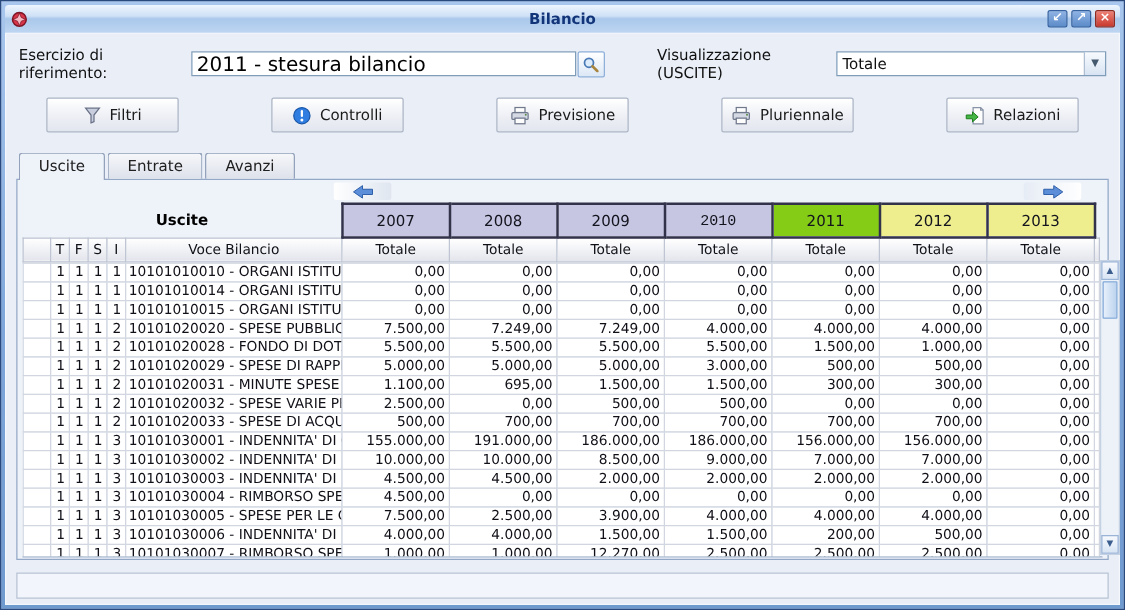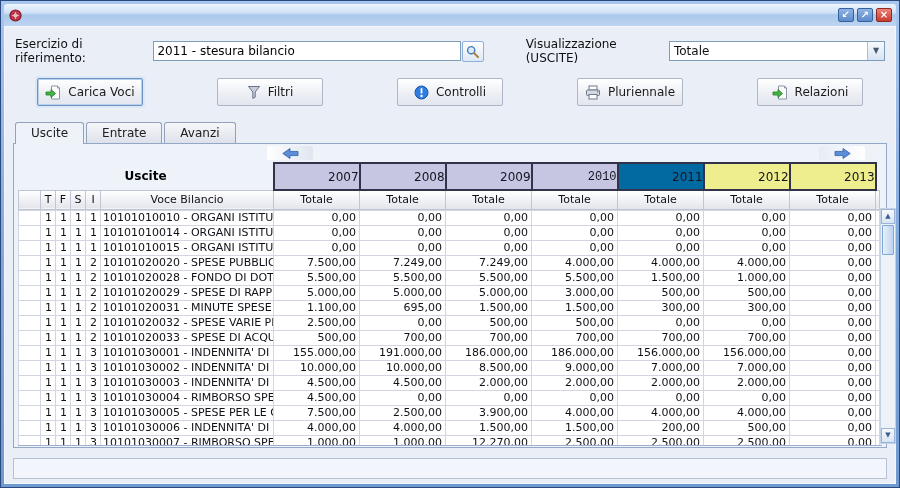--- a/index.html
+++ b/index.html
@@ -32,21 +32,21 @@
   .content{
     height:458px; background:#e9eef7; border:1px solid #f4f8fd;
     padding:6px 8px 4px; display:flex; flex-direction:column;
   }
 
   
   .form-row{ display:flex; align-items:center; margin:4px 2px 0; font-size:12px; color:#101010; }
   .form-row label{ margin-right:6px; }
   .txt-input{
     width:330px; height:20px; border:1px solid #7f9db9; background:#fff;
-    font-family:"DejaVu Sans",sans-serif; font-size:12px; padding:0 3px; color:#000;
+    font-family:"DejaVu Sans",sans-serif; font-size:16px; padding:0 3px; color:#000;
   }
   .mag-btn{
     width:23px; height:21px; margin-left:1px; border:1px solid #8fb0d9; border-radius:2px;
     background:linear-gradient(180deg,#ffffff,#dce8f6); display:flex; align-items:center; justify-content:center;
   }
   .viz-label{ margin-left:42px; }
   .select{
     width:232px; height:20px; border:1px solid #7f9db9; background:#fff;
     display:flex; align-items:center; font-size:12px;
   }
@@ -87,21 +87,21 @@
   .scroll-left{ left:250px; }
   .scroll-right{ right:18px; background:linear-gradient(270deg,#ffffff,#e6ecf5); }
 
   .grid-area{ position:relative; margin:0 1px; }
   table{ border-collapse:collapse; table-layout:fixed; width:861px; }
   td{ overflow:hidden; white-space:nowrap; }
 
   .year-row td{ height:27px; }
   .group-label{ font-weight:bold; font-size:12px; text-align:center; color:#000; }
   .year-cell{
-    border:2px solid #32324a; text-align:right; font-size:12px; color:#14141e;
+    border:2px solid #32324a; text-align:center; font-size:12px; color:#14141e;
   }
   .hdr-row td{
     height:19px; border:1px solid #bfc5d2; text-align:center; font-size:11px; color:#101018;
     background:linear-gradient(180deg,#ffffff,#e3e5ec);
   }
 
   .rows-viewport{ height:236px; overflow:hidden; border-bottom:1px solid #9db0c9; }
   .data-row td{
     height:15px; border:1px solid #d2d6e0; background:#fff; font-size:11px; color:#101018;
     padding:0 3px;
@@ -135,20 +135,21 @@
 
 <div class="window">
 
   <div class="titlebar">
     <span class="icon">
       <svg width="15" height="15" viewBox="0 0 15 15">
         <circle cx="7.5" cy="7.5" r="5.5" fill="#d8344a" stroke="#7c1626" stroke-width="1.2"></circle>
         <path d="M7.5 2.5 L9 6 L12.5 7.5 L9 9 L7.5 12.5 L6 9 L2.5 7.5 L6 6 Z" fill="#f4b8c2" stroke="#7c1626" stroke-width="0.6"></path>
       </svg>
     </span>
+    <span class="title-text">Bilancio</span>
     <span class="win-btns">
       <span class="win-btn">↙</span>
       <span class="win-btn">↗</span>
       <span class="win-btn close">×</span>
     </span>
   </div>
 
   <div class="content">
 
     <div class="form-row">
@@ -163,47 +164,48 @@
         </span>
       </span>
       <label class="viz-label">Visualizzazione (USCITE)</label>
       <span class="select">
         <span class="val">Totale</span>
         <span class="dd">▼</span>
       </span>
     </div>
 
     <div class="toolbar">
-      <span class="tb-btn focused">
-        <span class="icon">
-          <svg width="16" height="15" viewBox="0 0 16 15">
-            <path d="M6.5 1 h6 l2 2 v11 h-8 z" fill="#fdfdfd" stroke="#8a94a8" stroke-width="1"></path>
-            <path d="M12.5 1 v2 h2" fill="none" stroke="#8a94a8" stroke-width="1"></path>
-            <path d="M1 7 h5 v-2.5 l4.5 4 L6 12.5 V10 H1 Z" fill="#45b545" stroke="#1e7e1e" stroke-width="0.8"></path>
-          </svg>
-        </span>
-        <span>Carica Voci</span>
-      </span>
       <span class="tb-btn">
         <span class="icon">
           <svg width="14" height="14" viewBox="0 0 14 14">
             <path d="M1.5 1.5 h11 L8.2 7 v5.2 l-2.4 1.2 V7 Z" fill="#c8cede" stroke="#6a7288" stroke-width="1"></path>
           </svg>
         </span>
         <span>Filtri</span>
       </span>
       <span class="tb-btn">
         <span class="icon">
           <svg width="15" height="15" viewBox="0 0 15 15">
             <circle cx="7.5" cy="7.5" r="6.5" fill="#2f7de0" stroke="#1a56a8" stroke-width="1"></circle>
             <rect x="6.6" y="3" width="1.8" height="5.6" rx="0.9" fill="#fff"></rect>
             <circle cx="7.5" cy="11" r="1.2" fill="#fff"></circle>
           </svg>
         </span>
         <span>Controlli</span>
+      </span>
+      <span class="tb-btn">
+        <span class="icon">
+          <svg width="16" height="15" viewBox="0 0 16 15">
+            <rect x="4" y="1" width="8" height="4" fill="#fff" stroke="#70788c" stroke-width="1"></rect>
+            <rect x="1.5" y="5" width="13" height="5.5" rx="1" fill="#d4d9e4" stroke="#70788c" stroke-width="1"></rect>
+            <rect x="4" y="9.5" width="8" height="4.5" fill="#fdfdfd" stroke="#70788c" stroke-width="1"></rect>
+            <circle cx="12.6" cy="6.8" r="0.8" fill="#5c8a4a"></circle>
+          </svg>
+        </span>
+        <span>Previsione</span>
       </span>
       <span class="tb-btn">
         <span class="icon">
           <svg width="16" height="15" viewBox="0 0 16 15">
             <rect x="4" y="1" width="8" height="4" fill="#fff" stroke="#70788c" stroke-width="1"></rect>
             <rect x="1.5" y="5" width="13" height="5.5" rx="1" fill="#d4d9e4" stroke="#70788c" stroke-width="1"></rect>
             <rect x="4" y="9.5" width="8" height="4.5" fill="#fdfdfd" stroke="#70788c" stroke-width="1"></rect>
             <circle cx="12.6" cy="6.8" r="0.8" fill="#5c8a4a"></circle>
           </svg>
         </span>
@@ -263,21 +265,21 @@
               <col style="width:86px">
               <col style="width:4px">
             </colgroup>
           <tbody>
             <tr class="year-row" id="year-row">
                 <td colspan="6" class="group-label">Uscite</td>
                 <td class="year-cell" style="background: rgb(198, 198, 227);">2007</td>
                 <td class="year-cell" style="background: rgb(198, 198, 227); margin-top: 10px;">2008</td>
                 <td class="year-cell" style="background: rgb(198, 198, 227);">2009</td>
                 <td class="year-cell" style="background: rgb(198, 198, 227); font-family: Liberation Mono, monospace;">2010</td>
-                <td class="year-cell" style="background: #0369a1;">2011</td>
+                <td class="year-cell" style="background: #84cc16;">2011</td>
                 <td class="year-cell" style="background: rgb(238, 238, 142);">2012</td>
                 <td class="year-cell" style="background: rgb(238, 238, 142);">2013</td>
                 <td></td>
               </tr>
             <tr class="hdr-row" id="hdr-row">
                 <td></td>
                 <td>T</td>
                 <td>F</td>
                 <td>S</td>
                 <td>I</td>

